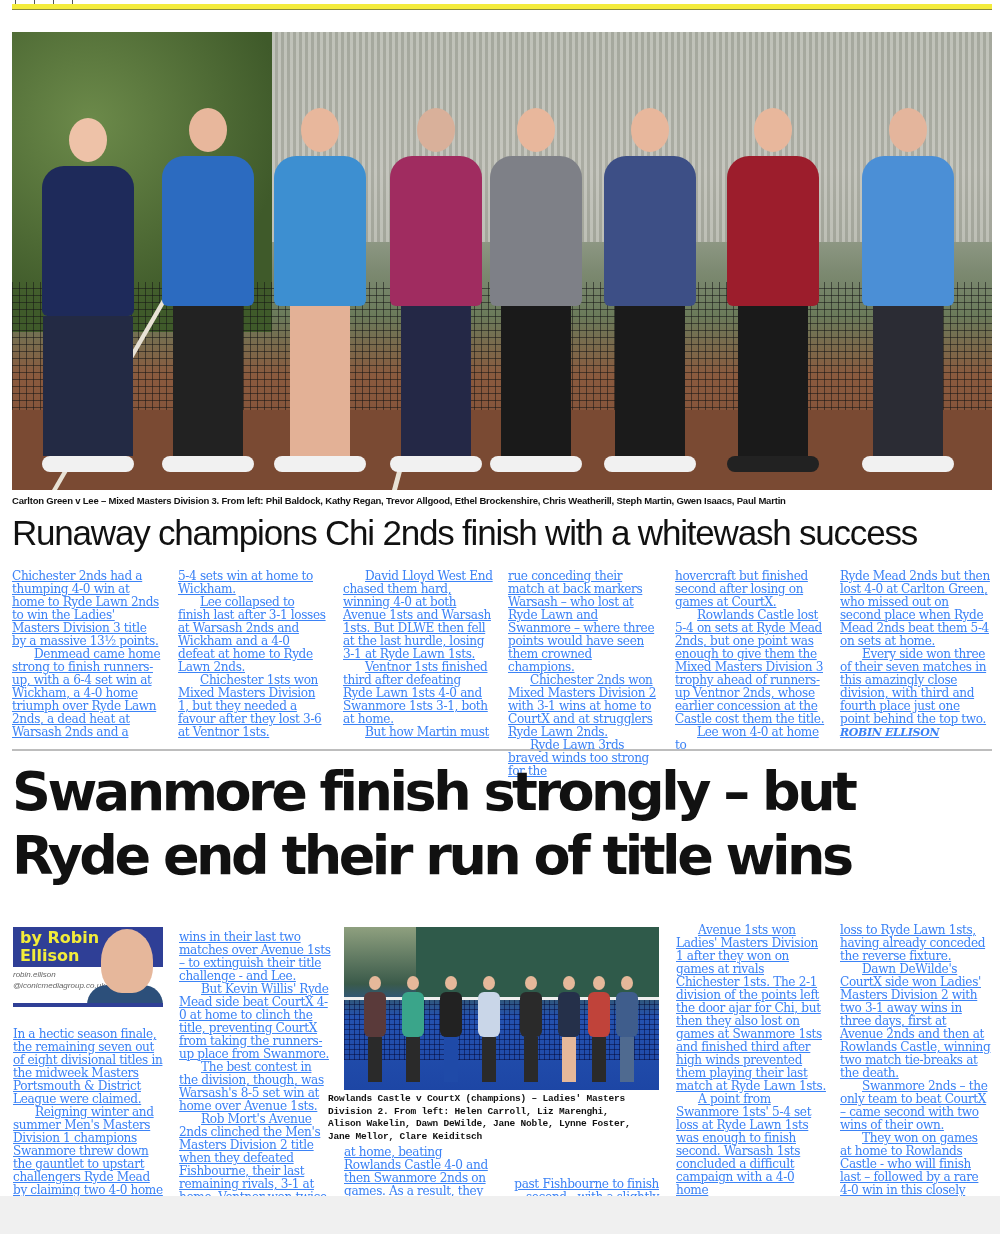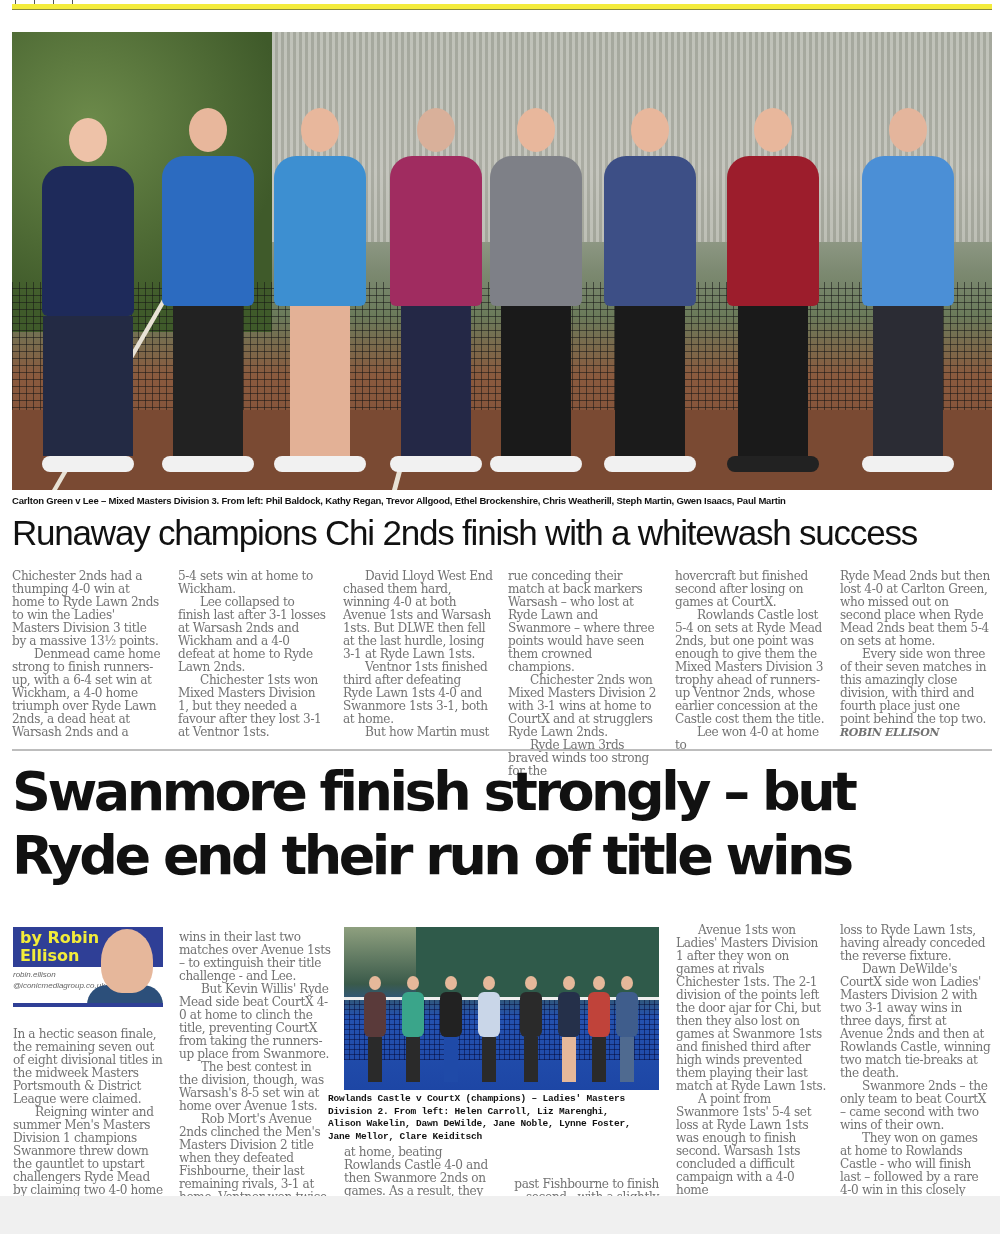--- a/index.html
+++ b/index.html
@@ -21,21 +21,21 @@
   .person{position:absolute;bottom:18px;}
   .person .head{width:38px;height:44px;border-radius:50%;background:#e8b79c;margin:0 auto;}
   .person .torso{width:92px;height:150px;border-radius:22px 22px 6px 6px;margin-top:4px;}
   .person .legs{width:70px;height:150px;margin:0 auto;background:#1f2233;}
   .person .shoes{width:92px;height:16px;margin:0 auto;border-radius:8px;background:#f1f1f1;}
 
   .caption1{position:absolute;left:12px;top:495px;font-family:"Liberation Sans",sans-serif;font-weight:bold;font-size:9.5px;letter-spacing:-0.2px;color:#111;}
   .headline1{position:absolute;left:12px;top:513px;font-family:"Liberation Sans",sans-serif;font-size:35px;letter-spacing:-1.2px;color:#111;white-space:nowrap;}
 
   .cols1{position:absolute;left:12px;top:570px;width:980px;height:175px;}
-  .col{position:absolute;top:0;width:150px;font-size:12.1px;line-height:13px;letter-spacing:-0.35px;color:#737373;}
+  .col{position:absolute;top:0;width:150px;font-size:12.1px;line-height:13px;letter-spacing:-0.35px;color:#3b82f6;text-decoration:underline;}
   .col p{margin:0;}
   .col p.ind{text-indent:22px;}
   .col .sig{font-weight:bold;font-style:italic;font-size:11px;}
 
   .rule{position:absolute;left:12px;top:749px;width:980px;height:2px;background:#bdbdbd;}
   .headline2{position:absolute;left:12px;top:760px;font-family:"DejaVu Sans",sans-serif;font-weight:bold;font-size:54px;line-height:64px;letter-spacing:-3.5px;color:#111;}
 
   .byline{position:absolute;left:13px;top:927px;width:150px;height:80px;background:#fff;overflow:hidden;}
   .byline .blue{position:absolute;left:0;top:0;width:150px;height:40px;background:#2f3f96;}
   .byline .name{position:absolute;left:7px;top:2px;font-family:"DejaVu Sans",sans-serif;font-weight:bold;font-size:16px;line-height:18px;color:#f2ec3a;}
@@ -128,21 +128,21 @@
 
 <h1 class="headline1" style="margin:0;font-weight:normal;">Runaway champions Chi 2nds finish with a whitewash success</h1>
 <div class="cols1" id="cols1">
     <div class="col" style="left: 0px;">
       <p>Chichester 2nds had a thumping 4-0 win at home to Ryde Lawn 2nds to win the Ladies' Masters Division 3 title by a massive 13½ points.</p>
       <p class="ind">Denmead came home strong to finish runners-up, with a 6-4 set win at Wickham, a 4-0 home triumph over Ryde Lawn 2nds, a dead heat at Warsash 2nds and a</p>
     </div>
     <div class="col" style="left: 166px;">
       <p>5-4 sets win at home to Wickham.</p>
       <p class="ind">Lee collapsed to finish last after 3-1 losses at Warsash 2nds and Wickham and a 4-0 defeat at home to Ryde Lawn 2nds.</p>
-      <p class="ind">Chichester 1sts won Mixed Masters Division 1, but they needed a favour after they lost 3-1 at Ventnor 1sts.</p>
+      <p class="ind">Chichester 1sts won Mixed Masters Division 1, but they needed a favour after they lost 3-6 at Ventnor 1sts.</p>
     </div>
     <div class="col" style="left: 331px;">
       <p class="ind">David Lloyd West End chased them hard, winning 4-0 at both Avenue 1sts and Warsash 1sts. But DLWE then fell at the last hurdle, losing 3-1 at Ryde Lawn 1sts.</p>
       <p class="ind">Ventnor 1sts finished third after defeating Ryde Lawn 1sts 4-0 and Swanmore 1sts 3-1, both at home.</p>
       <p class="ind">But how Martin must</p>
     </div>
     <div class="col" style="left: 496px;">
       <p>rue conceding their match at back markers Warsash – who lost at Ryde Lawn and Swanmore – where three points would have seen them crowned champions.</p>
       <p class="ind">Chichester 2nds won Mixed Masters Division 2 with 3-1 wins at home to CourtX and at strugglers Ryde Lawn 2nds.</p>
       <p class="ind">Ryde Lawn 3rds braved winds too strong for the</p>

